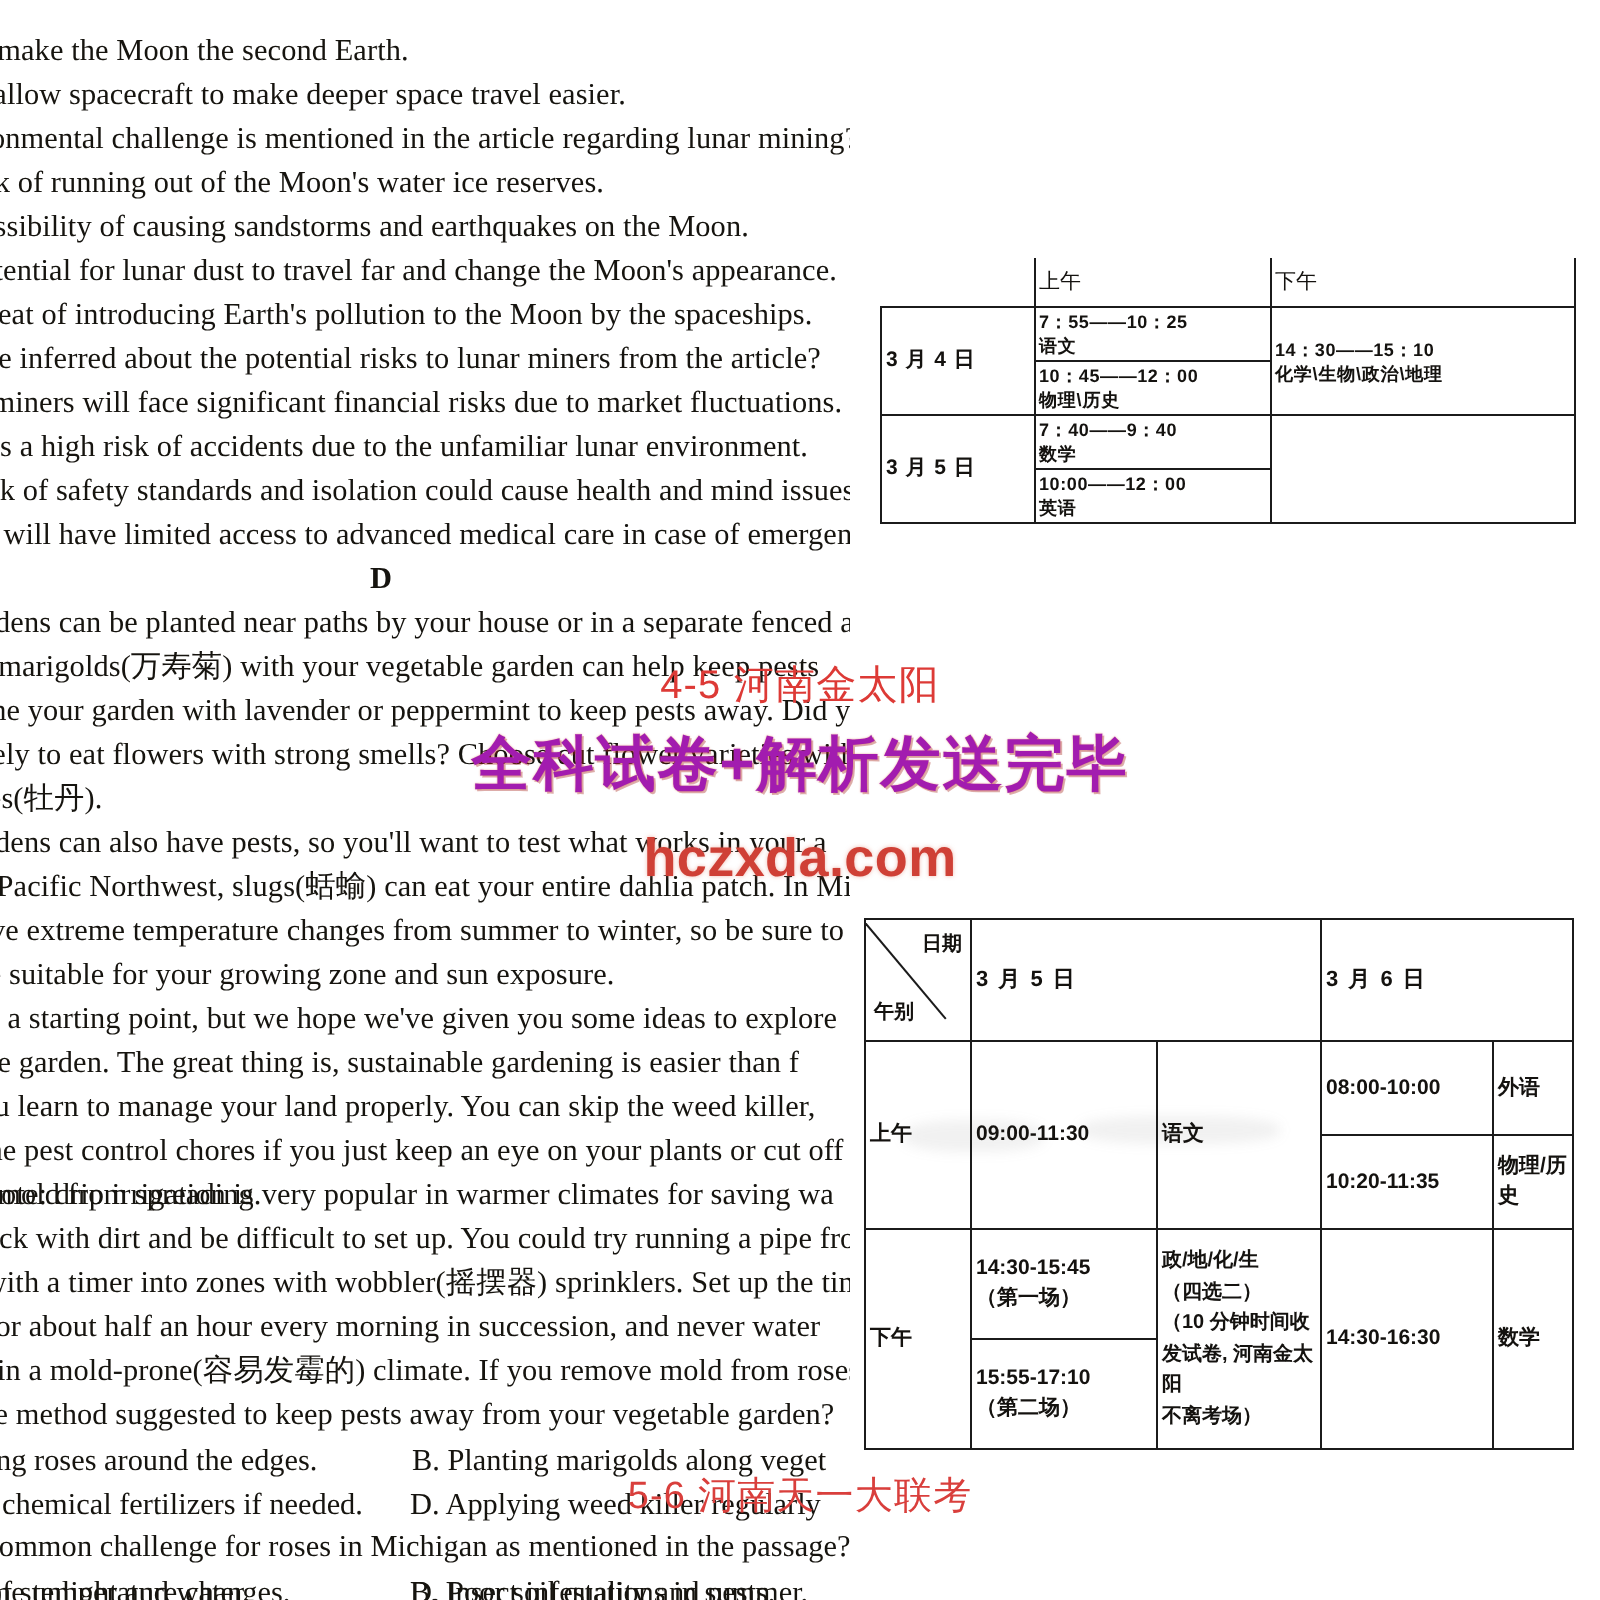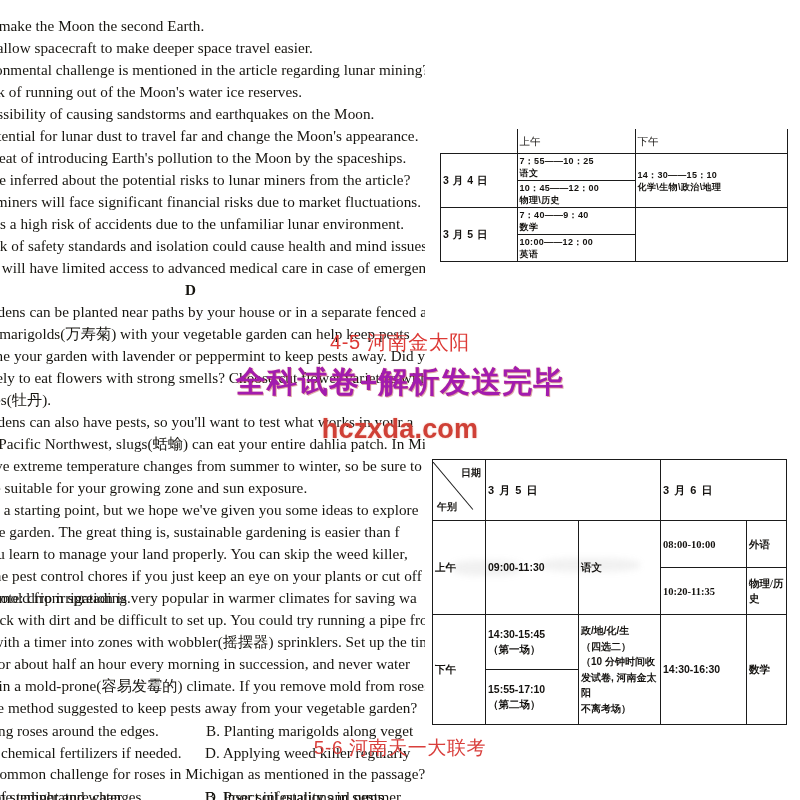--- a/index.html
+++ b/index.html
@@ -71,21 +71,21 @@
     content:"";position:absolute;left:-6px;top:-6px;
     width:72px;height:72px;
     border-top:1.2px solid #1b1b1b;
     transform:rotate(50deg);
     transform-origin:0 0;
   }
   #tbl-bot .corner .c1{position:absolute;right:4px;top:5px;font-size:10px;font-weight:700;margin-left:12px;}
   #tbl-bot .corner .c2{position:absolute;left:4px;bottom:6px;font-size:10px;font-weight:700;}
   #tbl-bot .datehd{font-size:11px;font-weight:700;letter-spacing:1px;}
   #tbl-bot .note{font-size:10px;line-height:15.5px;font-weight:700;}
-  #tbl-bot .halfrow{height:44px;font-family:Liberation Serif, serif;}
+  #tbl-bot .halfrow{height:44px;}
 
   
   .promo{position:absolute;text-align:center;white-space:nowrap;}
   #promo-line1{
     left:0;width:800px;top:329px;
     font-family:"Liberation Sans", sans-serif;
     font-size:20px;font-weight:500;color:#dd3a36;letter-spacing:.6px;
   }
   #promo-line2{
     left:0;width:800px;top:362px;

